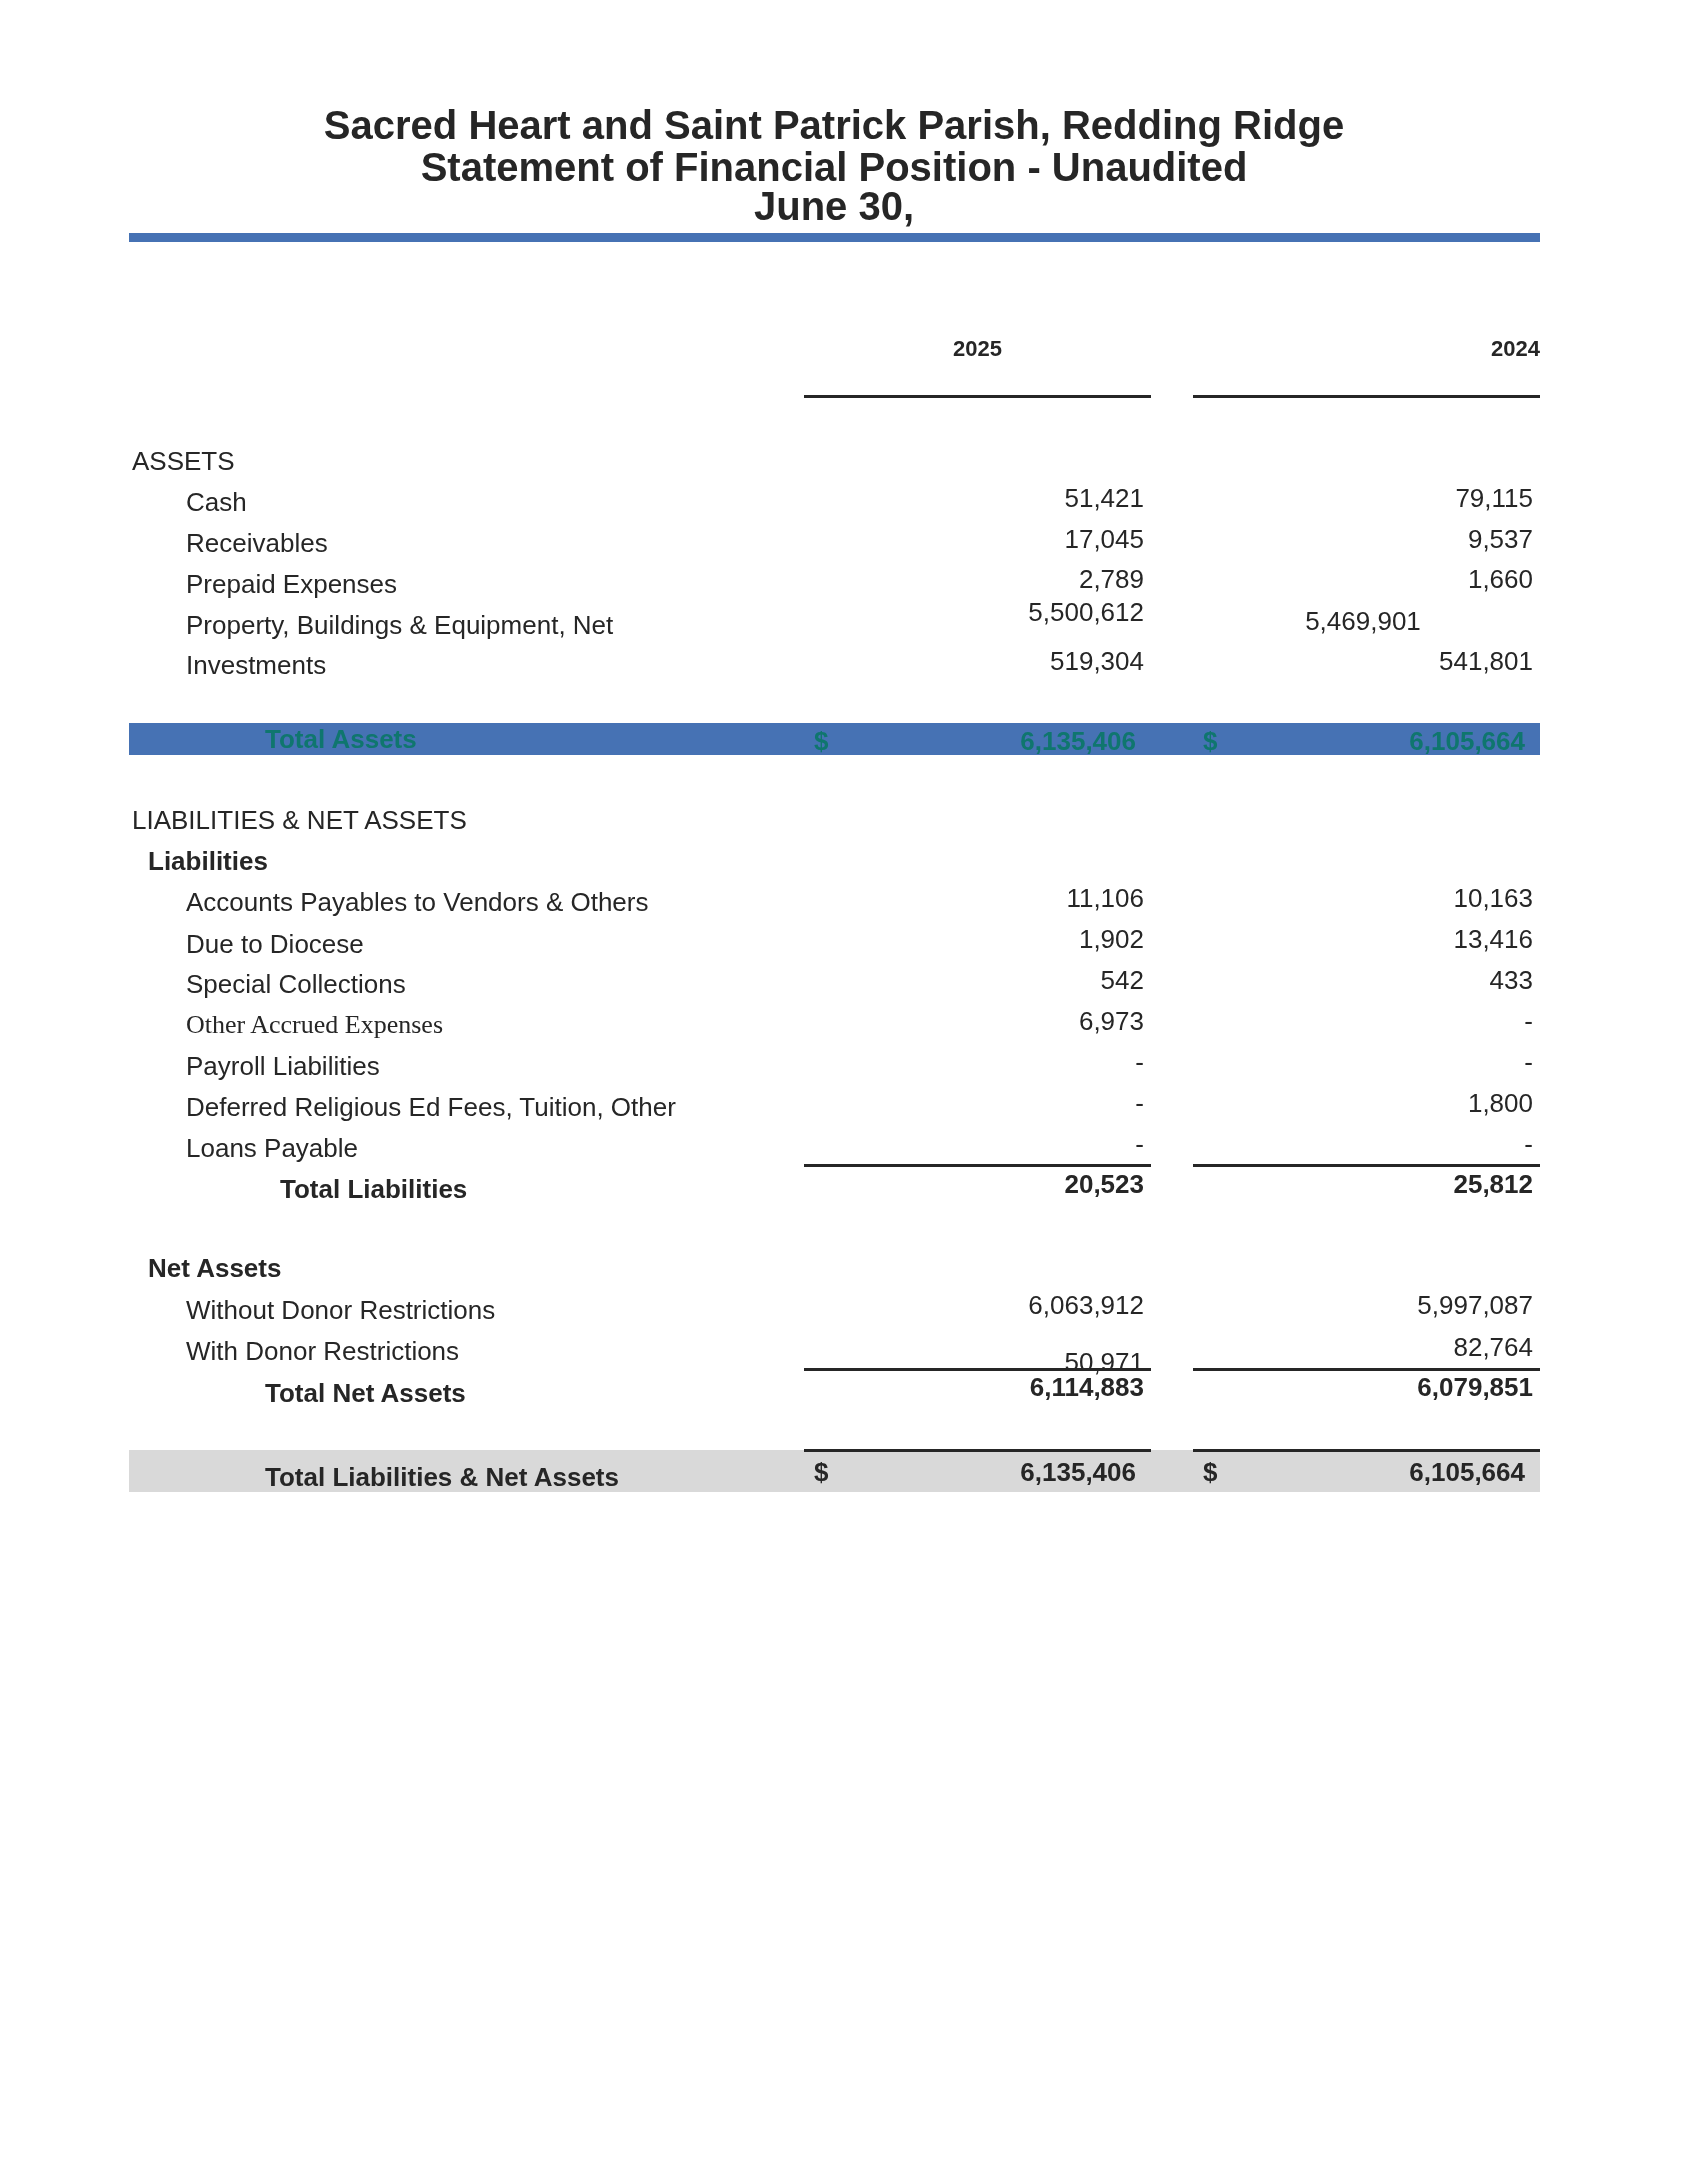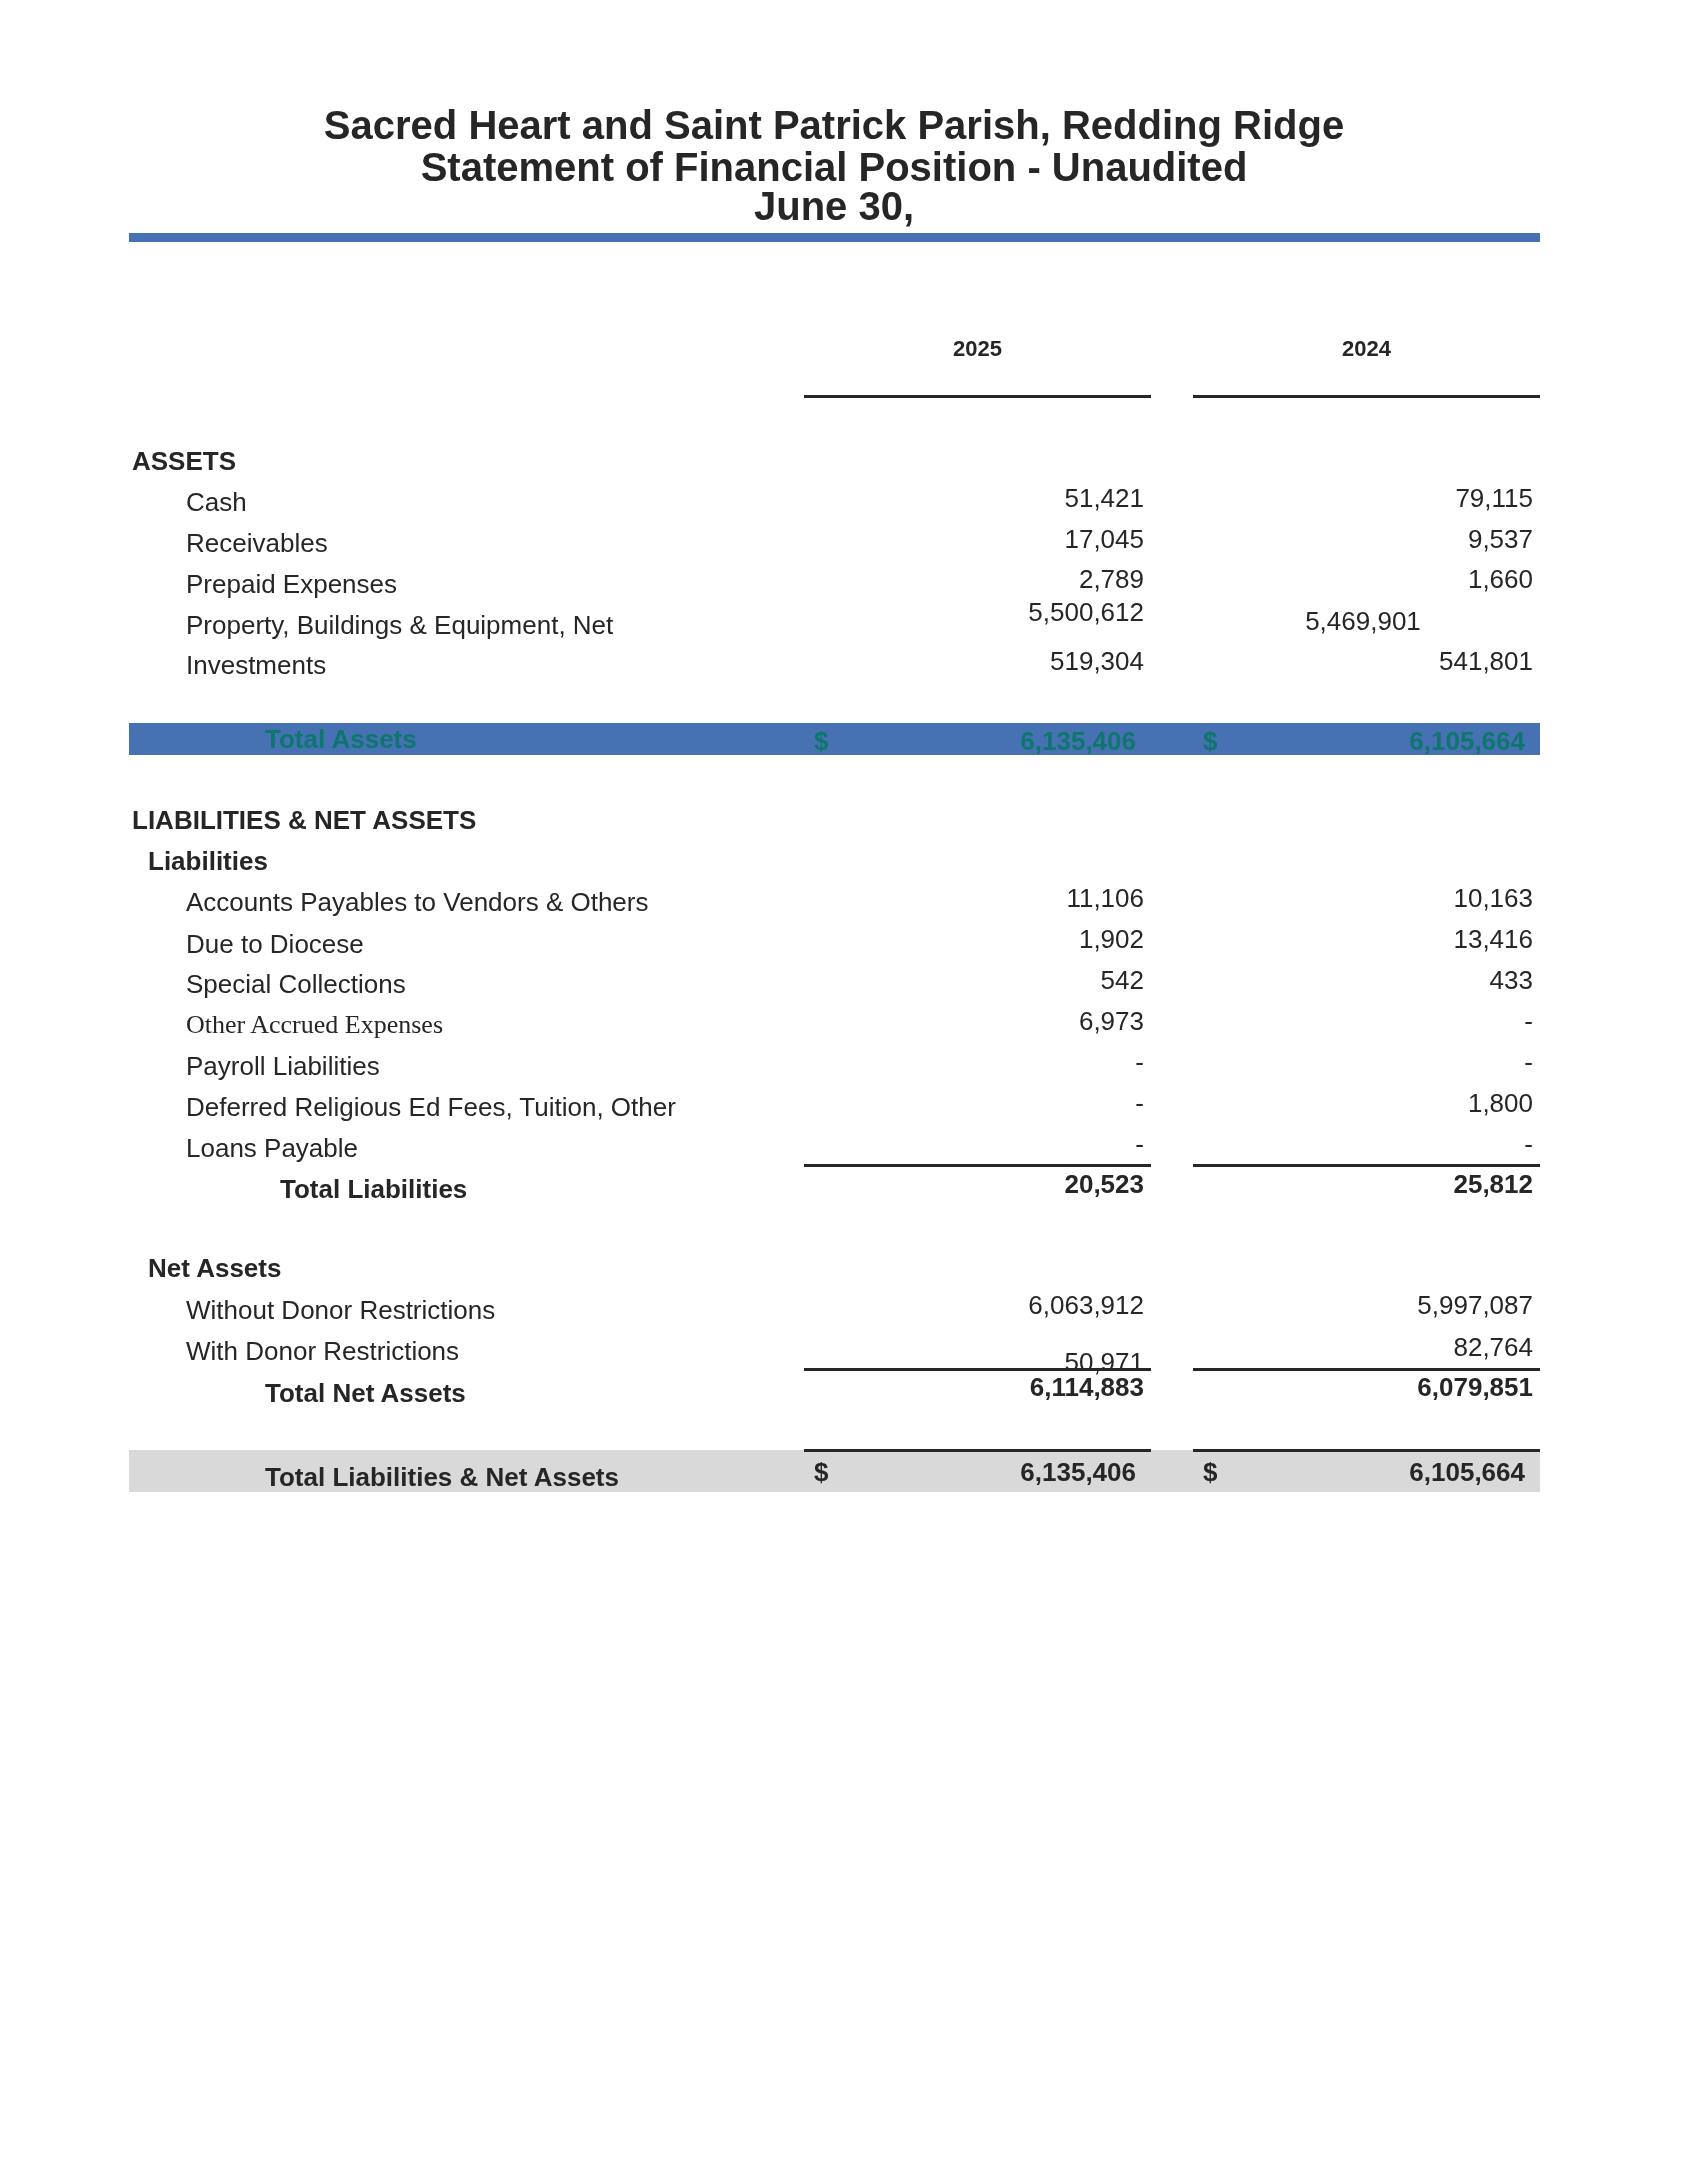--- a/index.html
+++ b/index.html
@@ -5,21 +5,21 @@
   html, body { margin: 0; padding: 0; background: #ffffff; }
   body { width: 1683px; height: 2178px; position: relative; overflow: hidden;
          font-family: "Liberation Sans", sans-serif; color: #262626; }
   .abs { position: absolute; }
   .title { left: 0; width: 1668px; text-align: center; font-weight: bold; font-size: 40px; color: #262626; }
   .blue-bar { left: 129px; width: 1411px; top: 233px; height: 9px; background: #4672b4; }
   .year { font-weight: bold; font-size: 22px; text-align: center; }
   .col1 { left: 804px; width: 347px; }
   .col2 { left: 1193px; width: 347px; }
   .rule { height: 3px; background: #262626; }
-  .section { font-weight: bold; font-size: 26px; left: 132px; }
+  .section { font-weight: normal; font-size: 26px; left: 132px; }
   .subsection { font-weight: bold; font-size: 26px; left: 148px; }
   .label { font-size: 26px; left: 186px; }
   .num { font-size: 26px; text-align: right; }
   .num.c1 { left: 804px; width: 340px; }
   .num.c2 { left: 1193px; width: 340px; }
   .bold { font-weight: bold; }
   .total-label { font-weight: bold; font-size: 26px; }
   .band-blue { left: 129px; width: 1411px; top: 723px; height: 32px; background: #4672b4; }
   .band-gray { left: 129px; width: 1411px; top: 1450px; height: 42px; background: #d9d9d9; }
   .white { color: #0f766e; }
@@ -27,21 +27,21 @@
 </style>
 </head>
 <body>
 
 <div class="abs title" style="top:103px;">Sacred Heart and Saint Patrick Parish, Redding Ridge</div>
 <div class="abs title" style="top:145px;">Statement of Financial Position - Unaudited</div>
 <div class="abs title" style="top:184px;">June 30,</div>
 <div class="abs blue-bar"></div>
 
 <div class="abs year col1" style="top:336px;">2025</div>
-<div class="abs year col2" style="top:336px;">2024</div>
+<div class="abs year col2" style="top:336px;text-align:right;">2024</div>
 <div class="abs rule col1" style="top:395px;"></div>
 <div class="abs rule col2" style="top:395px;"></div>
 
 <div class="abs section" style="top:446px;">ASSETS</div>
 
 <div>
   <div>
     <div class="abs label" style="top:487px;text-align:center;">Cash</div>
     <div class="abs num c1" style="top:483px;">51,421</div>
     <div class="abs num c2" style="top:483px;">79,115</div>

